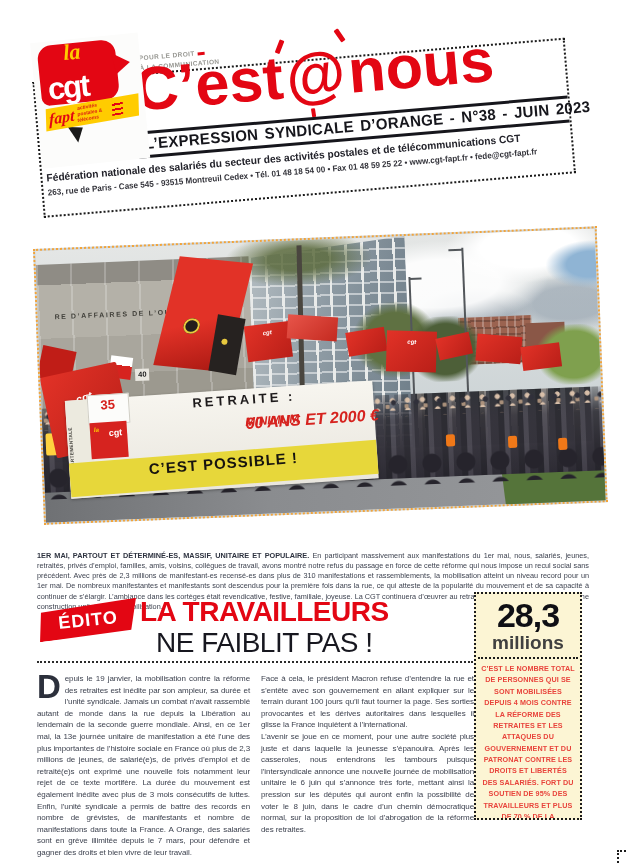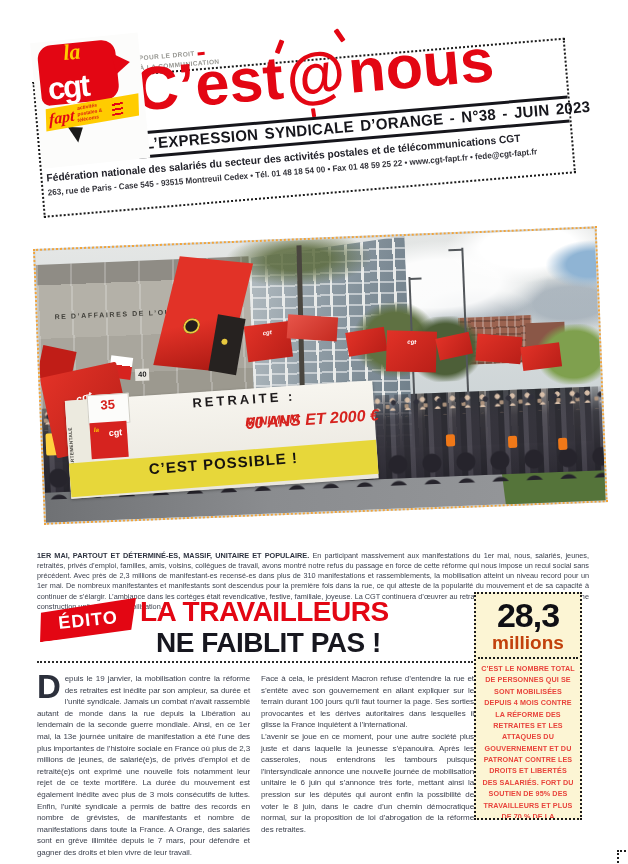--- a/index.html
+++ b/index.html
@@ -150,32 +150,32 @@
   
   .caption{position:absolute;left:37px;top:544px;width:552px;font-size:7.3px;line-height:1.38;
       text-align:justify;color:#3e4350;}
   .caption .lead{font-weight:800;color:#2e3340;}
 
   
   .edito-label{position:absolute;left:38px;top:603px;width:100px;height:34px;background:#e30613;
       transform:rotate(-6deg);clip-path:polygon(4% 14%,100% 0,92% 92%,0 100%);color:#fff;display:flex;
       align-items:center;justify-content:center;font-weight:800;font-size:18px;letter-spacing:1px;}
   .edito-t1{position:absolute;left:140px;top:596px;font-size:28px;font-weight:800;color:#e30613;letter-spacing:-.5px;}
-  .edito-t2{position:absolute;left:156px;top:627px;font-size:28px;font-weight:700;color:#17171f;letter-spacing:-.5px;}
+  .edito-t2{position:absolute;left:156px;top:627px;font-size:28px;font-weight:400;color:#17171f;letter-spacing:-.5px;}
   .edito-sep{position:absolute;left:37px;top:661px;width:436px;border-top:2.5px dotted #2b2b2b;}
   .edito-cols{position:absolute;left:37px;top:673px;width:437px;display:flex;gap:11px;}
   .col{width:213px;font-size:8px;line-height:1.45;letter-spacing:-.1px;text-align:justify;color:#3e4350;}
   .col p{margin:0;}
   .dropcap{float:left;font-size:33px;line-height:26px;font-weight:800;color:#2c303c;margin:1px 4px 0 0;}
 
   
   .stat-box{position:absolute;left:474px;top:592px;width:108px;height:228px;box-sizing:border-box;
       background:#fcf5d4;border:2.5px dotted #1b1b1b;overflow:hidden;text-align:center;}
   .stat-number{font-size:34px;font-weight:800;color:#0f0f14;letter-spacing:-1px;margin-top:4px;line-height:1;}
-  .stat-unit{font-size:19px;font-weight:800;color:#c2410c;line-height:1;margin-top:1px;}
+  .stat-unit{font-size:19px;font-weight:800;color:#404040;line-height:1;margin-top:1px;}
   .stat-sep{border-top:2.5px dotted #1b1b1b;margin:5px 2px 4px;}
   .stat-text{font-size:7.2px;font-weight:800;color:#e8443c;line-height:1.58;padding:0 5px;letter-spacing:.1px;}
 
   .corner-dots{position:absolute;left:617px;top:850px;width:11px;height:14px;
       border-top:2.5px dotted #1b1b1b;border-left:2.5px dotted #1b1b1b;}
 </style>
 </head>
 <body>
 
 <div class="page">

